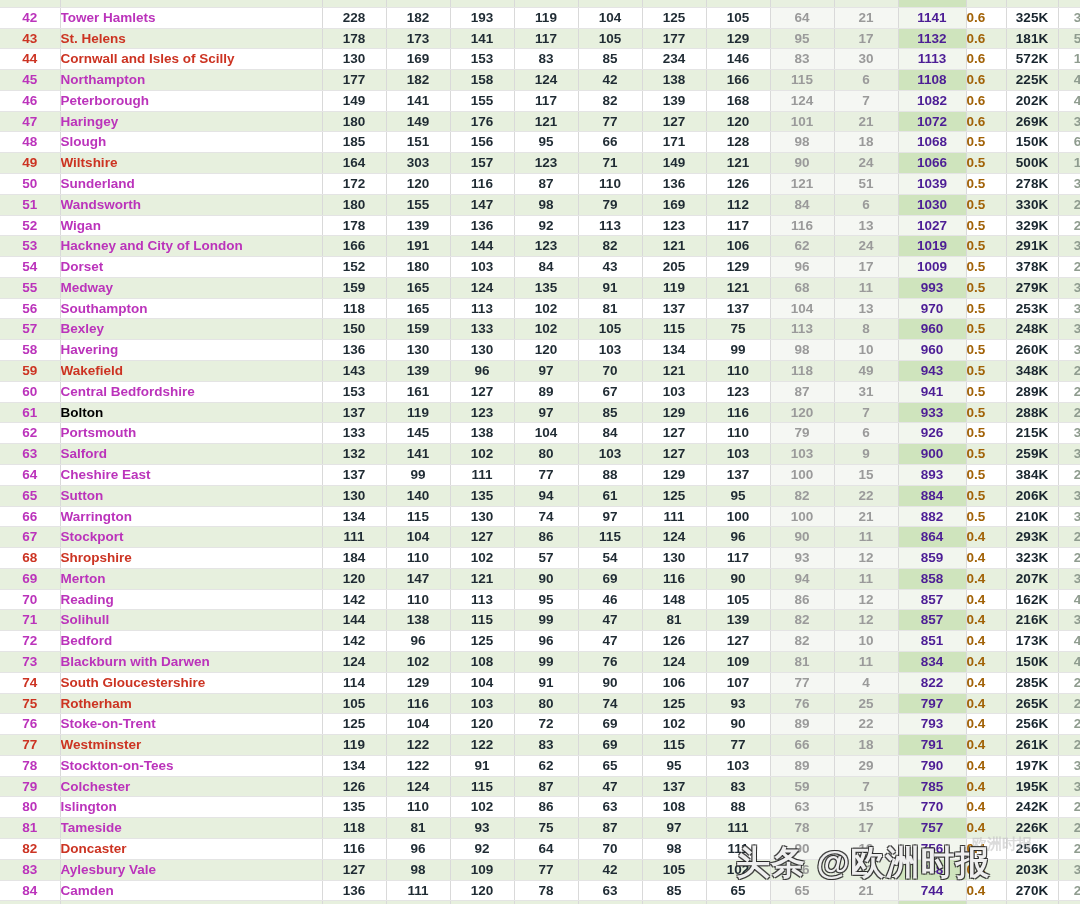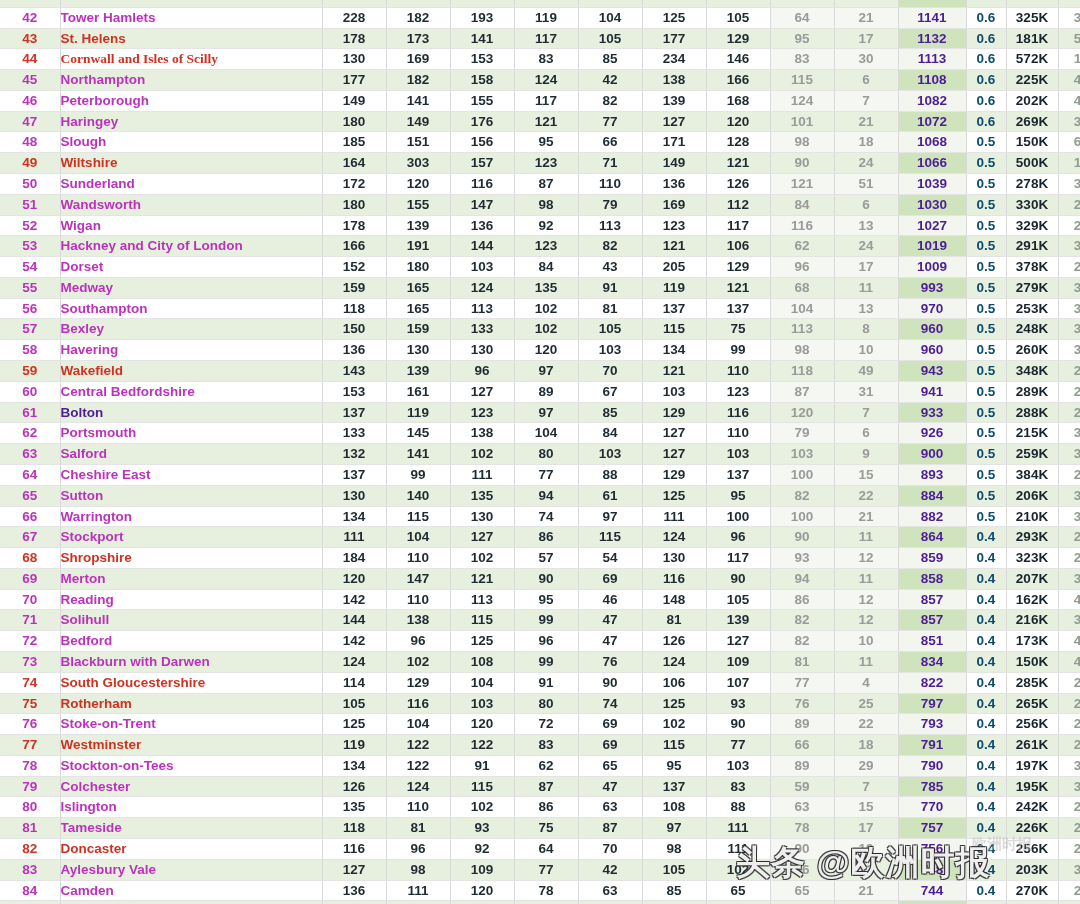--- a/index.html
+++ b/index.html
@@ -73,22 +73,22 @@
   }
   .dim {
     text-align: center;
     color: #9a9a9a;
   }
   .tot {
     text-align: center;
     color: #4c1d95;
   }
   .rate {
-    text-align: center;
-    color: #0c4a6e;
+    text-align: left;
+    color: #a16207;
   }
   .pop {
     text-align: center;
     color: #18252e;
   }
   .last {
     text-align: center;
     color: #8f9c8f;
     border-right: none;
   }
@@ -219,21 +219,21 @@
           <td class="num">129</td>
           <td class="dim">95</td>
           <td class="dim">17</td>
           <td class="tot">1132</td>
           <td class="rate">0.6</td>
           <td class="pop">181K</td>
           <td class="last">565</td>
         </tr>
         <tr class="odd">
           <td class="rank" style="color:#cc3322;">44</td>
-          <td class="name" style="color:#cc3322;font-family:Liberation Serif, serif;">Cornwall and Isles of Scilly</td>
+          <td class="name" style="color:#cc3322;">Cornwall and Isles of Scilly</td>
           <td class="num">130</td>
           <td class="num">169</td>
           <td class="num">153</td>
           <td class="num">83</td>
           <td class="num">85</td>
           <td class="num">234</td>
           <td class="num">146</td>
           <td class="dim">83</td>
           <td class="dim">30</td>
           <td class="tot">1113</td>
@@ -508,21 +508,21 @@
           <td class="num">123</td>
           <td class="dim">87</td>
           <td class="dim">31</td>
           <td class="tot">941</td>
           <td class="rate">0.5</td>
           <td class="pop">289K</td>
           <td class="last">285</td>
         </tr>
         <tr class="even">
           <td class="rank" style="color:#bb33bb;">61</td>
-          <td class="name" style="color:#4c1d95;">Bolton</td>
+          <td class="name" style="color:#000000;">Bolton</td>
           <td class="num">137</td>
           <td class="num">119</td>
           <td class="num">123</td>
           <td class="num">97</td>
           <td class="num">85</td>
           <td class="num">129</td>
           <td class="num">116</td>
           <td class="dim">120</td>
           <td class="dim">7</td>
           <td class="tot">933</td>

